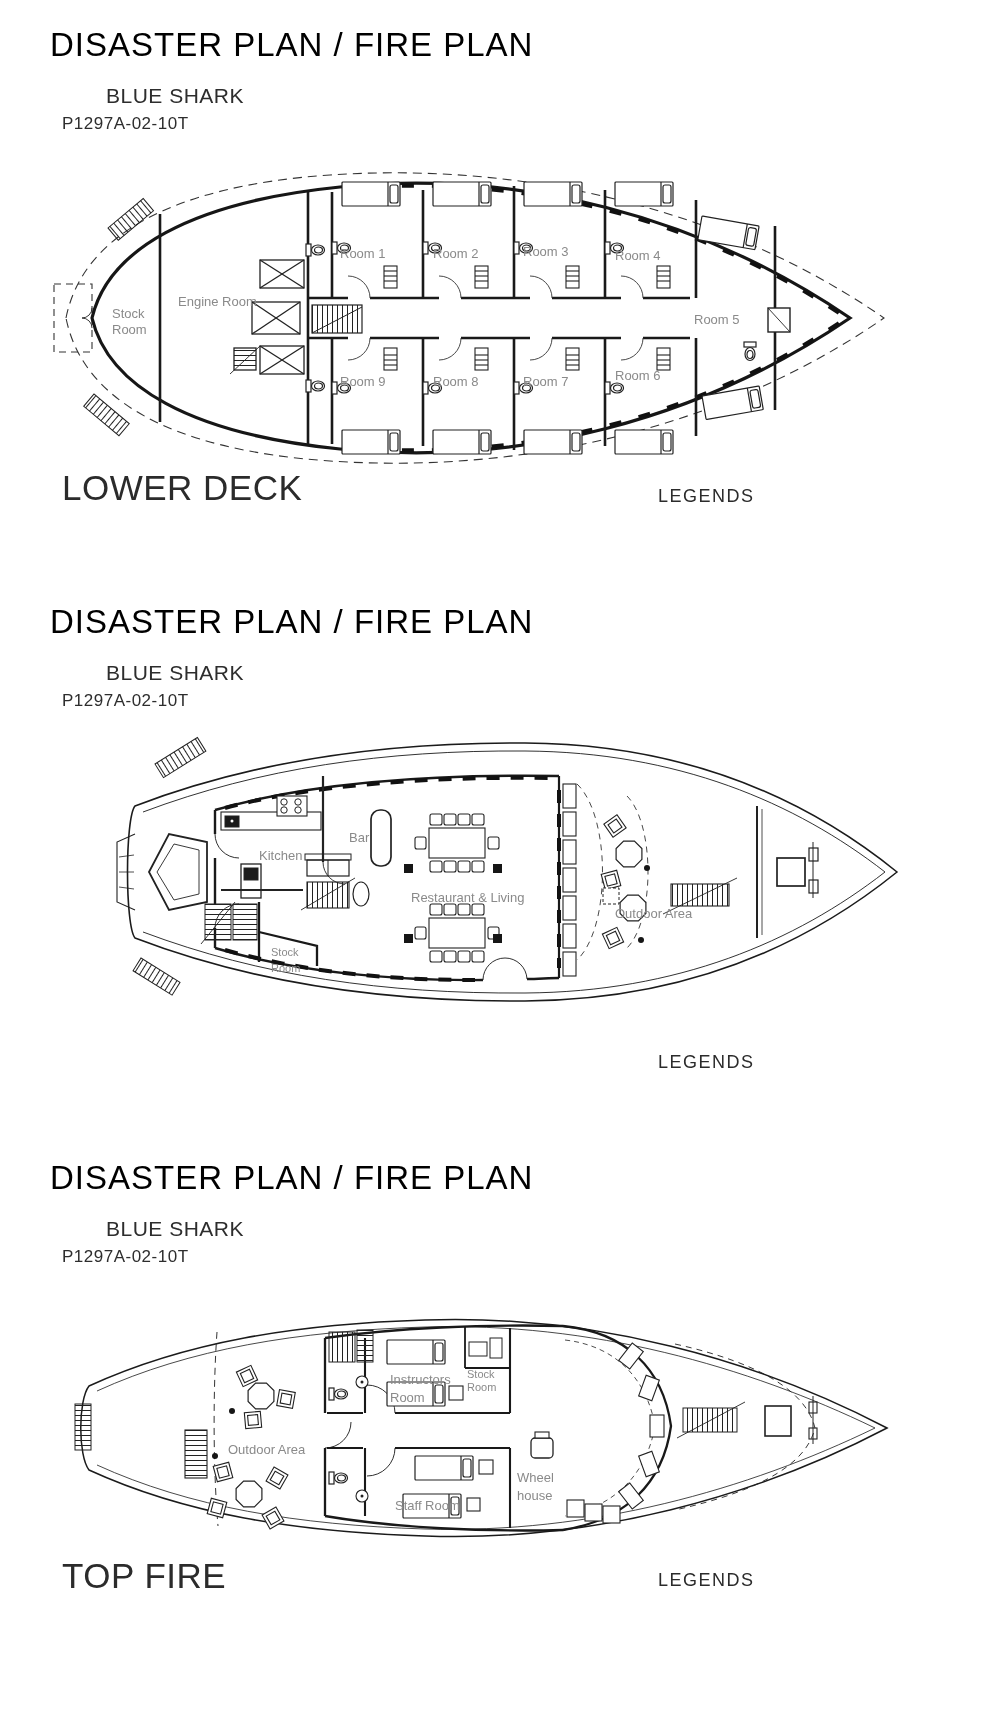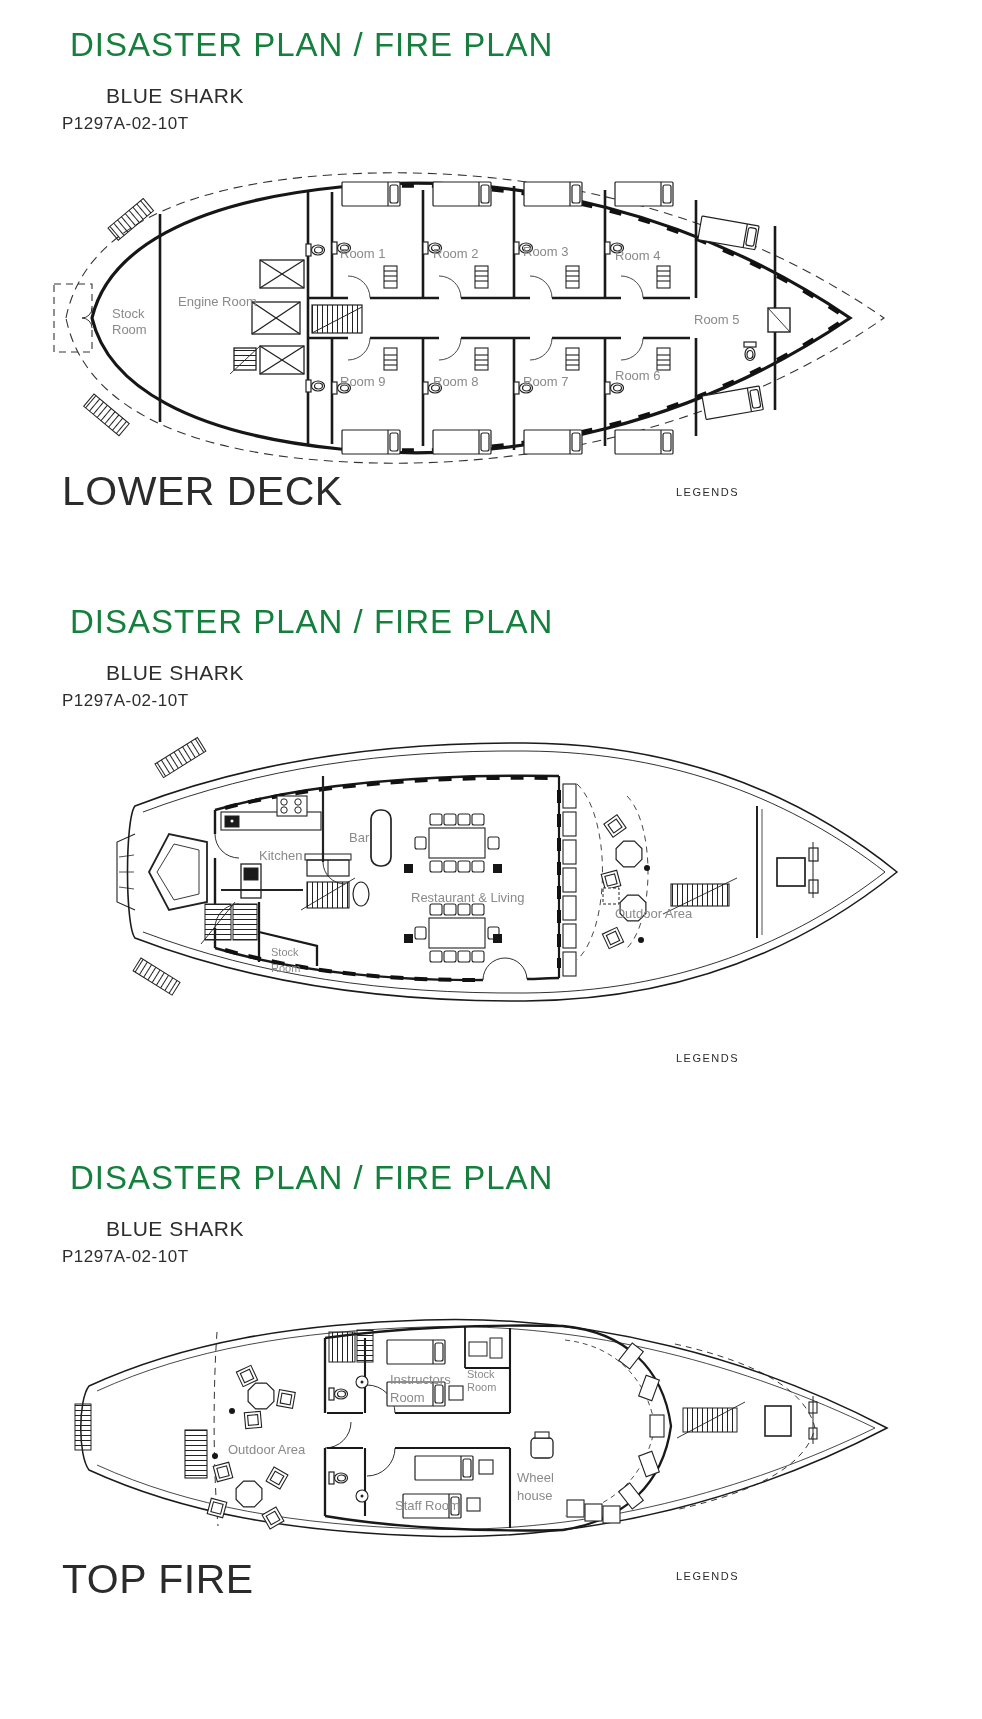--- a/index.html
+++ b/index.html
@@ -1,22 +1,22 @@
 <!DOCTYPE html>
 <html><head>
 <meta charset="utf-8">
 <style>
   html,body{margin:0;padding:0;background:#ffffff;}
   .page{position:relative;width:982px;height:1719px;background:#fff;overflow:hidden;
         font-family:"Liberation Sans",sans-serif;color:#2d2d2d;}
-  .sec-title{position:absolute;left:70px;font-size:33px;letter-spacing:1px;color:#15803d;white-space:nowrap;}
+  .sec-title{position:absolute;left:50px;font-size:33px;letter-spacing:1px;color:#000000;white-space:nowrap;}
   .sec-vessel{position:absolute;left:62px;font-size:21px;letter-spacing:.5px;color:#2d2d2d;white-space:nowrap;margin-left:44px;}
   .sec-code{position:absolute;left:62px;font-size:17px;letter-spacing:.5px;color:#2d2d2d;white-space:nowrap;}
-  .deck-label{position:absolute;left:62px;font-size:41px;letter-spacing:.5px;color:#2b2b2b;white-space:nowrap;}
-  .legends{position:absolute;left:676px;font-size:11px;letter-spacing:1.5px;color:#2b2b2b;white-space:nowrap;}
+  .deck-label{position:absolute;left:62px;font-size:35px;letter-spacing:.5px;color:#2b2b2b;white-space:nowrap;}
+  .legends{position:absolute;left:658px;font-size:18px;letter-spacing:1.5px;color:#2b2b2b;white-space:nowrap;}
   .plan{position:absolute;}
   svg text{font-family:"Liberation Sans",sans-serif;fill:#8a8a8a;}
   svg .lbl{font-size:13px;}
   svg .lbl-s{font-size:11px;}
 </style>
 </head>
 <body>
 
 <div class="page">
 

